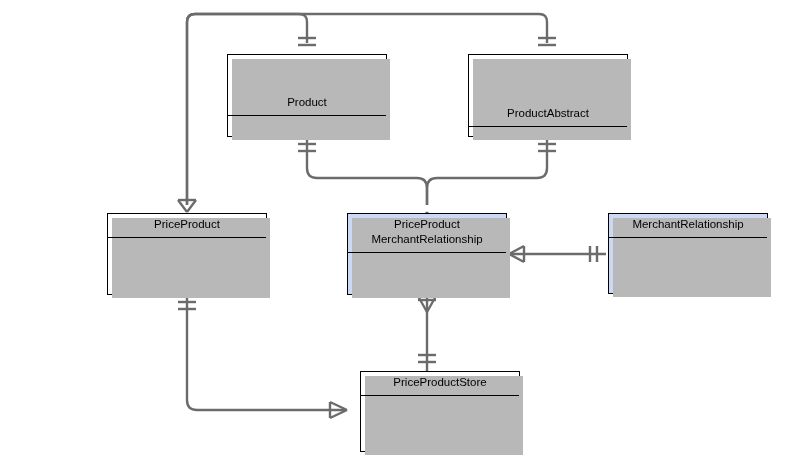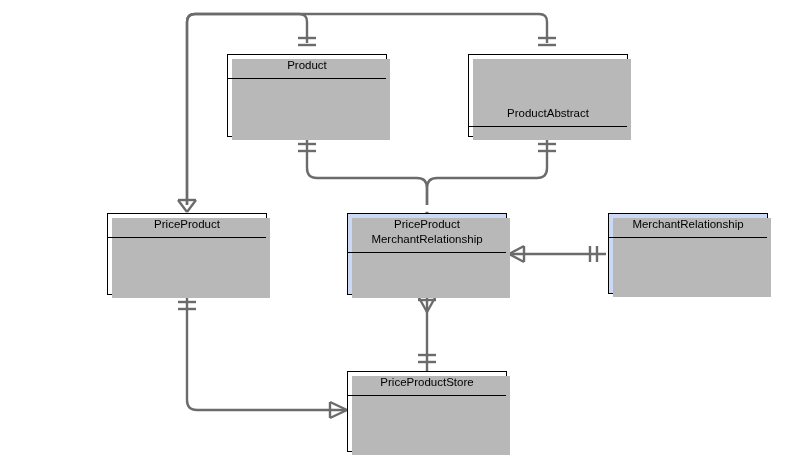--- a/index.html
+++ b/index.html
@@ -144,21 +144,21 @@
 
       <g>
         <line x1="330" y1="402" x2="347" y2="410"></line>
         <line x1="330" y1="418" x2="347" y2="410"></line>
         <line x1="330" y1="402" x2="330" y2="418"></line>
       </g>
     </g>
   </svg>
 
   <div class="entity" style="left:227px; top:54px; width:160px; height:83px;">
-    <div class="entity-title" style="height:24px;">Product</div>
+    <div class="entity-title" style="height:24px;margin-top:37px;">Product</div>
     <div class="entity-body" style="height:58px;"></div>
   </div>
 
   <div class="entity" style="left:468px; top:54px; width:160px; height:83px;">
     <div class="entity-title" style="height:24px;margin-top:48px;">ProductAbstract</div>
     <div class="entity-body" style="height:58px;"></div>
   </div>
 
   <div class="entity" style="left:107px; top:213px; width:160px; height:82px;">
     <div class="entity-title" style="height:24px;">PriceProduct</div>
@@ -169,18 +169,18 @@
     <div class="entity-title" style="height:39px;">PriceProduct
 MerchantRelationship</div>
     <div class="entity-body" style="height:42px;"></div>
   </div>
 
   <div class="entity blue" style="left:608px; top:213px; width:160px; height:81px;">
     <div class="entity-title" style="height:24px;">MerchantRelationship</div>
     <div class="entity-body" style="height:56px;"></div>
   </div>
 
-  <div class="entity" style="left:347px; top:371px; width:160px; height:81px;">
+  <div class="entity" style="left:360px; top:371px; width:160px; height:81px;">
     <div class="entity-title" style="height:24px;">PriceProductStore</div>
     <div class="entity-body" style="height:56px;"></div>
   </div>
 
 </div>
 
 </body></html>

